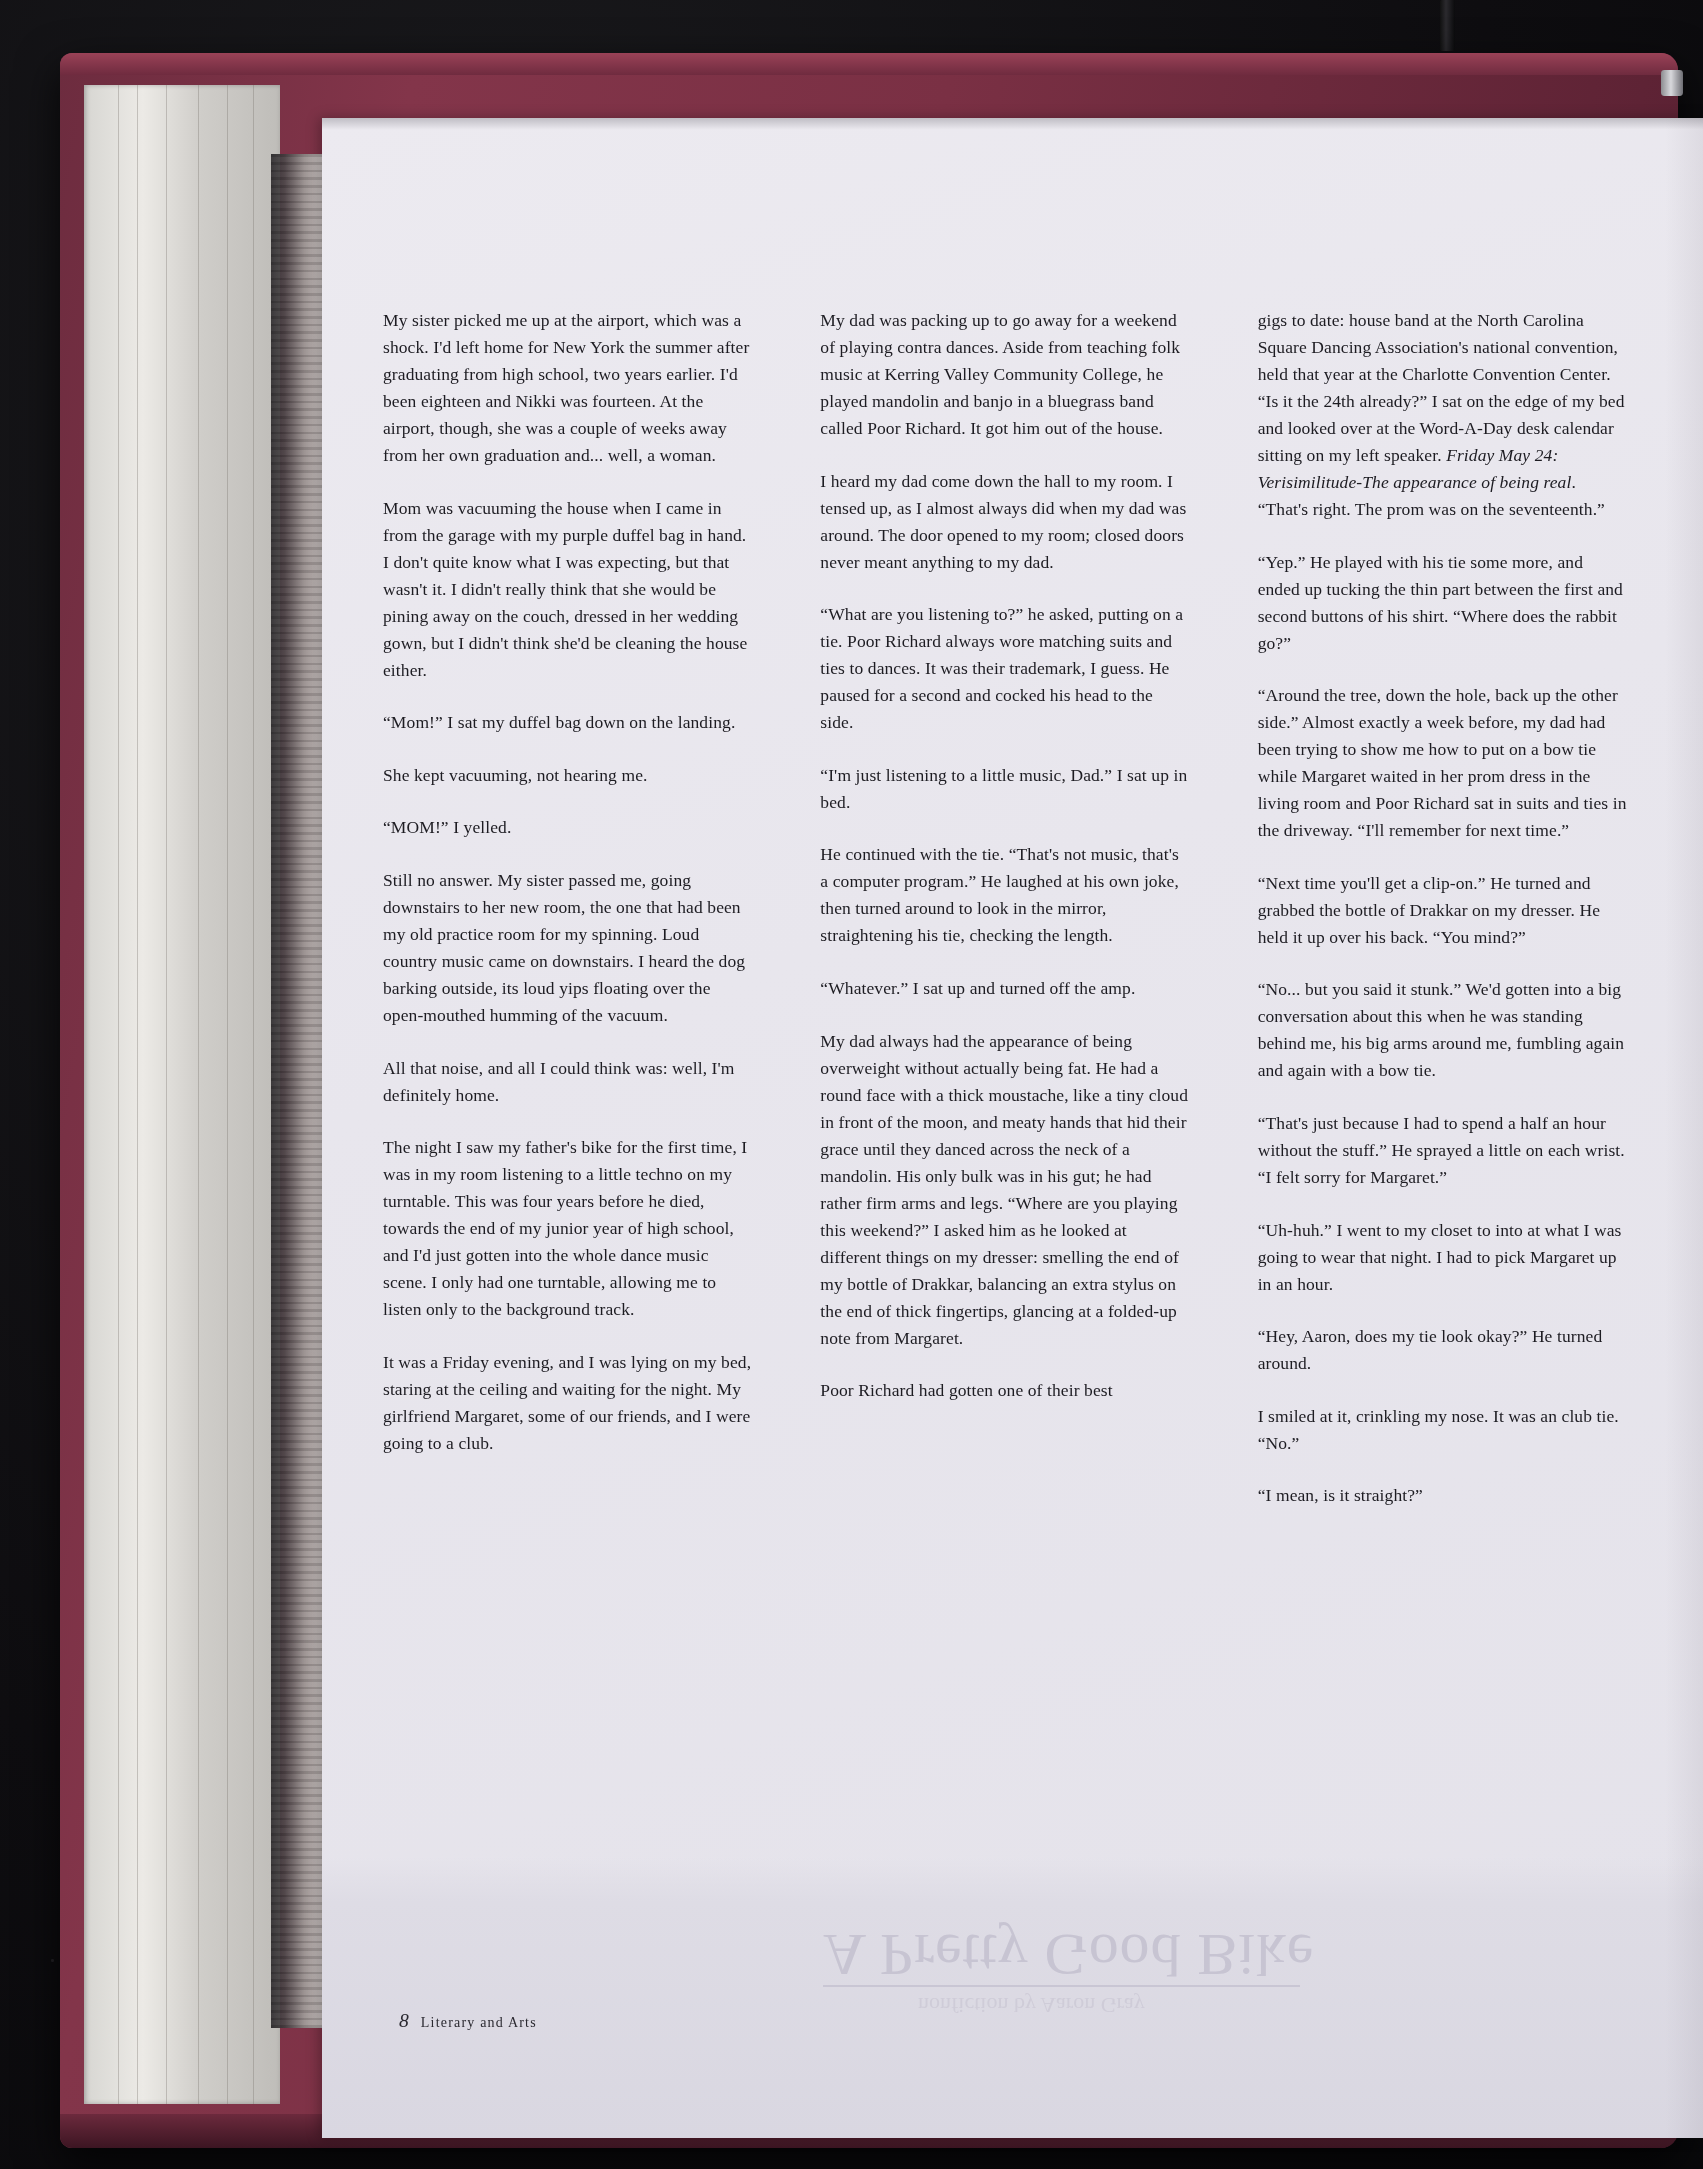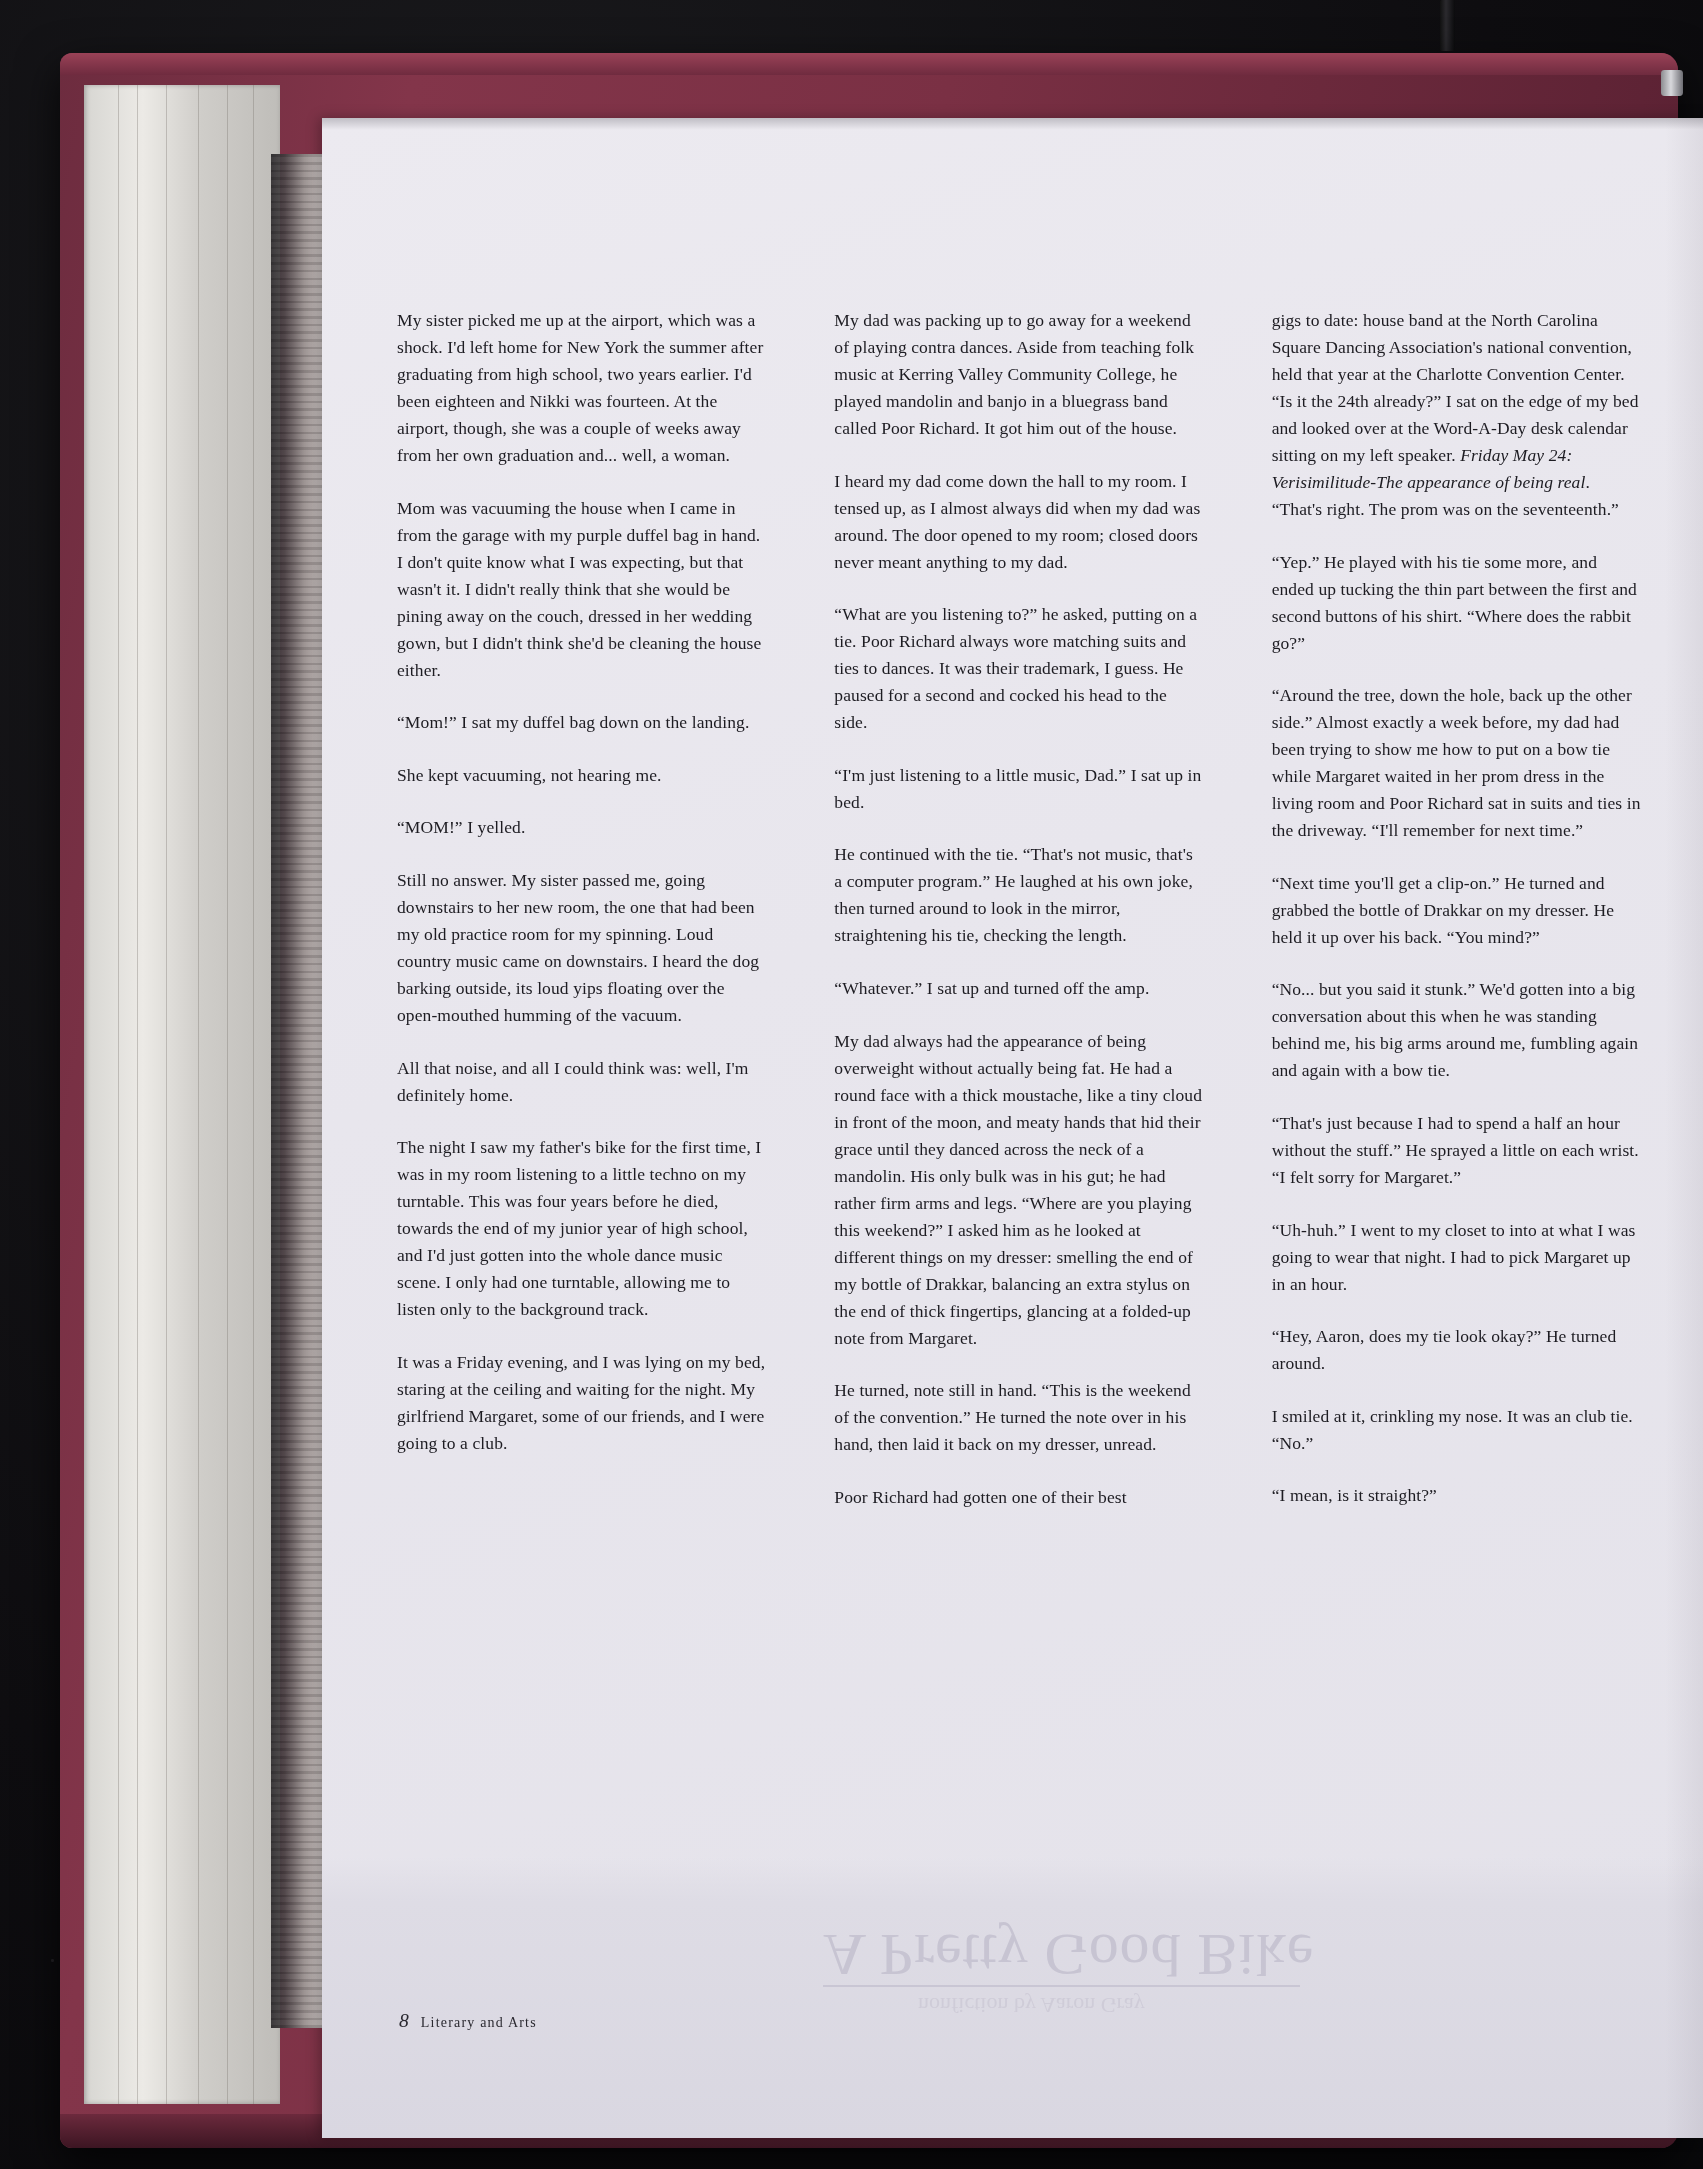--- a/index.html
+++ b/index.html
@@ -162,21 +162,21 @@
     left: 501px;
     top: 128px;
     width: 477px;
     height: 1.7px;
     background: #c9c6d4;
   }
 
   
   .columns {
     position: absolute;
-    left: 75px;
+    left: 61px;
     top: 189px;
     width: 1244px;
     display: flex;
     gap: 68px;
   }
   .col {
     width: 385px;
   }
   .col p {
     margin: 0 0 25.6px 0;
@@ -265,21 +265,20 @@
       </div>
 
       <div class="col">
         <p>My dad was packing up to go away for a weekend of playing contra dances. Aside from teaching folk music at Kerring Valley Community College, he played mandolin and banjo in a bluegrass band called Poor Richard. It got him out of the house.</p>
         <p>I heard my dad come down the hall to my room. I tensed up, as I almost always did when my dad was around. The door opened to my room; closed doors never meant anything to my dad.</p>
         <p>“What are you listening to?” he asked, putting on a tie. Poor Richard always wore matching suits and ties to dances. It was their trademark, I guess. He paused for a second and cocked his head to the side.</p>
         <p>“I'm just listening to a little music, Dad.” I sat up in bed.</p>
         <p>He continued with the tie. “That's not music, that's a computer program.” He laughed at his own joke, then turned around to look in the mirror, straightening his tie, checking the length.</p>
         <p>“Whatever.” I sat up and turned off the amp.</p>
         <p>My dad always had the appearance of being overweight without actually being fat. He had a round face with a thick moustache, like a tiny cloud in front of the moon, and meaty hands that hid their grace until they danced across the neck of a mandolin. His only bulk was in his gut; he had rather firm arms and legs. “Where are you playing this weekend?” I asked him as he looked at different things on my dresser: smelling the end of my bottle of Drakkar, balancing an extra stylus on the end of thick fingertips, glancing at a folded-up note from Margaret.</p>
-        <p>He turned, note still in hand. “This is the weekend of the convention.” He turned the note over in his hand, then laid it back on my dresser, unread.</p>
         <p>Poor Richard had gotten one of their best</p>
       </div>
 
       <div class="col">
         <p>gigs to date: house band at the North Carolina Square Dancing Association's national convention, held that year at the Charlotte Convention Center. “Is it the 24th already?” I sat on the edge of my bed and looked over at the Word-A-Day desk calendar sitting on my left speaker. <em>Friday May 24: Verisimilitude-The appearance of being real</em>. “That's right. The prom was on the seventeenth.”</p>
         <p>“Yep.” He played with his tie some more, and ended up tucking the thin part between the first and second buttons of his shirt. “Where does the rabbit go?”</p>
         <p>“Around the tree, down the hole, back up the other side.” Almost exactly a week before, my dad had been trying to show me how to put on a bow tie while Margaret waited in her prom dress in the living room and Poor Richard sat in suits and ties in the driveway. “I'll remember for next time.”</p>
         <p>“Next time you'll get a clip-on.” He turned and grabbed the bottle of Drakkar on my dresser. He held it up over his back. “You mind?”</p>
         <p>“No... but you said it stunk.” We'd gotten into a big conversation about this when he was standing behind me, his big arms around me, fumbling again and again with a bow tie.</p>
         <p>“That's just because I had to spend a half an hour without the stuff.” He sprayed a little on each wrist. “I felt sorry for Margaret.”</p>

